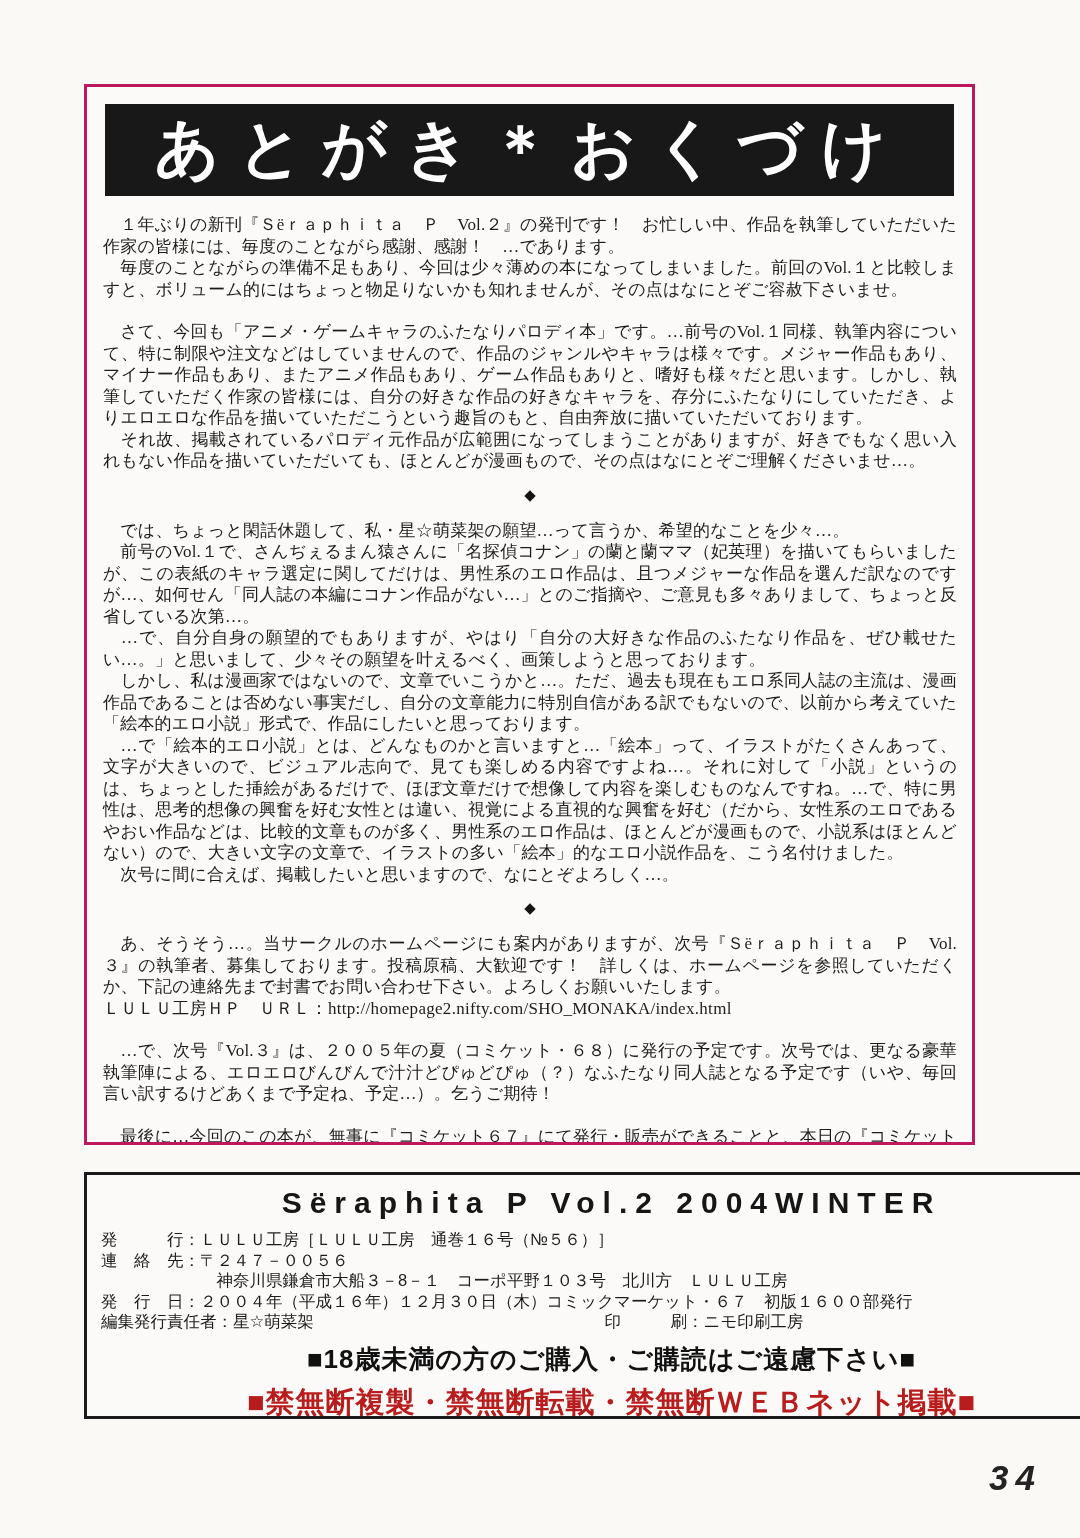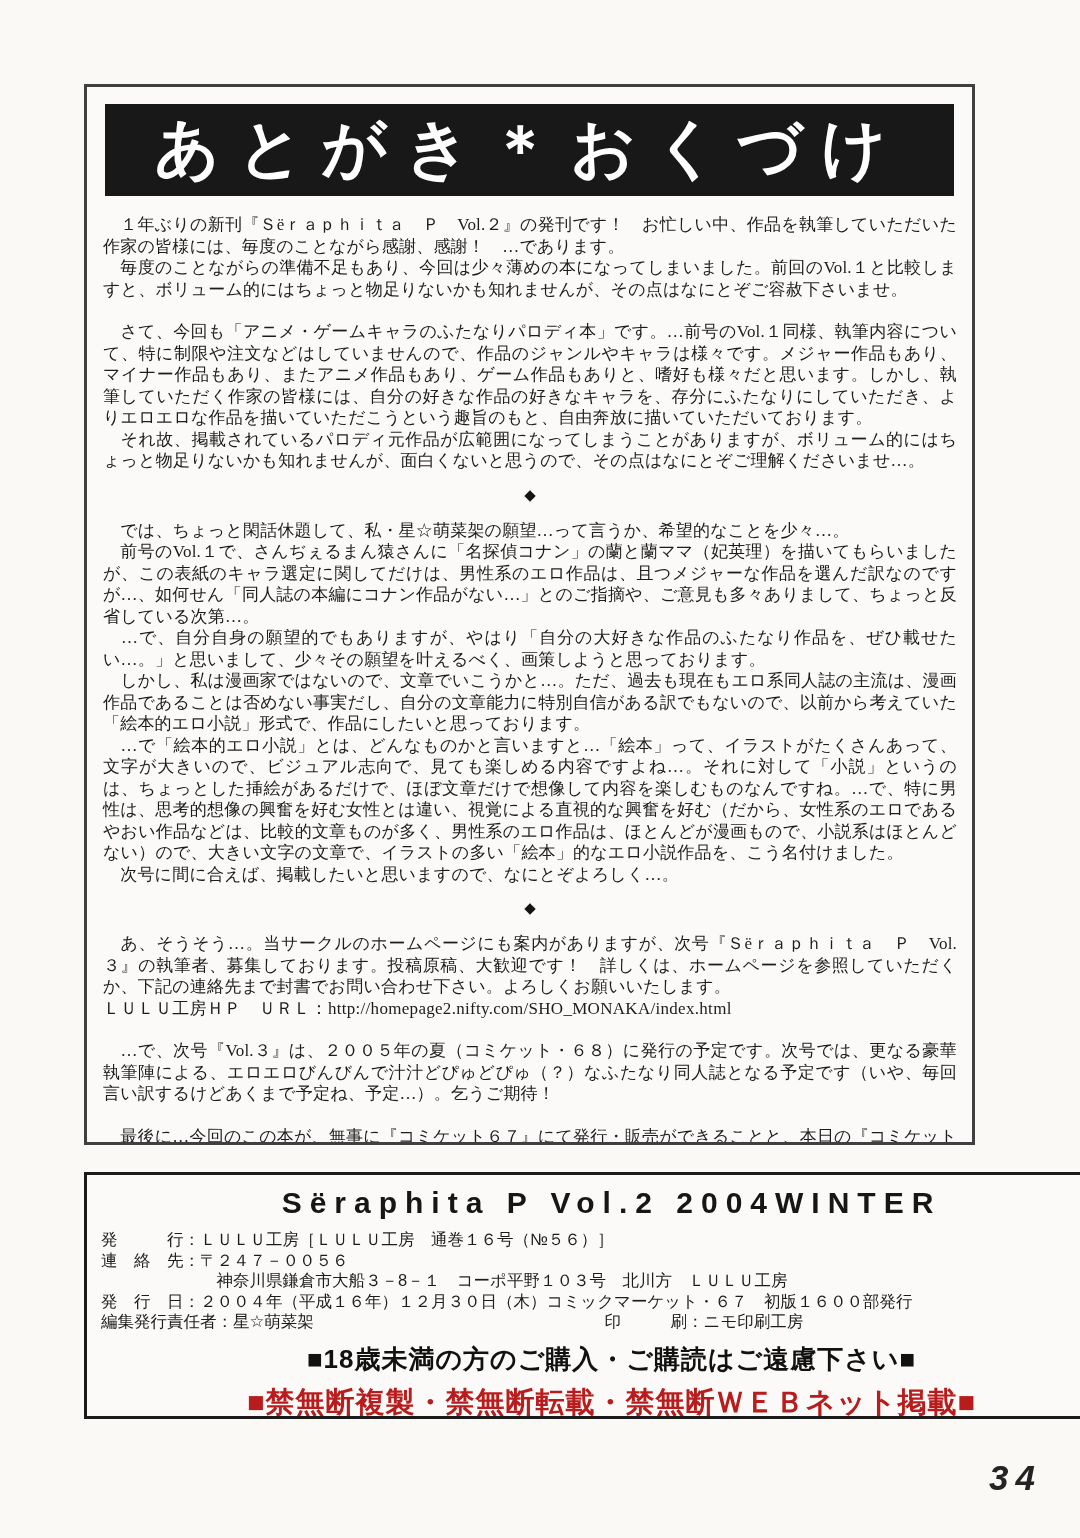--- a/index.html
+++ b/index.html
@@ -12,21 +12,21 @@
     -webkit-font-smoothing:antialiased;
   }
   .page {
     position:absolute; inset:0;
     background:#faf9f6;
   }
   
   .afterword-box {
     position:absolute; left:84px; top:84px;
     width:891px; height:1061px;
-    border:3px solid #404040;
+    border:3px solid #be185d;
     background:#fbfaf8;
     box-sizing:border-box;
     overflow:hidden;
   }
   .banner {
     margin:17px 18px 0 18px;
     height:92px;
     background:#181818;
     display:flex; align-items:center; justify-content:center;
   }
@@ -118,21 +118,21 @@
       <div class="banner-title">あとがき＊おくづけ</div>
     </div>
 
     <div class="bodytext">
       <p class="para">　１年ぶりの新刊『Ｓëｒａｐｈｉｔａ　Ｐ　Vol.２』の発刊です！　お忙しい中、作品を執筆していただいた作家の皆様には、毎度のことながら感謝、感謝！　…であります。</p>
       <p class="para">　毎度のことながらの準備不足もあり、今回は少々薄めの本になってしまいました。前回のVol.１と比較しますと、ボリューム的にはちょっと物足りないかも知れませんが、その点はなにとぞご容赦下さいませ。</p>
 
       <div class="gap"></div>
 
       <p class="para">　さて、今回も「アニメ・ゲームキャラのふたなりパロディ本」です。…前号のVol.１同様、執筆内容について、特に制限や注文などはしていませんので、作品のジャンルやキャラは様々です。メジャー作品もあり、マイナー作品もあり、またアニメ作品もあり、ゲーム作品もありと、嗜好も様々だと思います。しかし、執筆していただく作家の皆様には、自分の好きな作品の好きなキャラを、存分にふたなりにしていただき、よりエロエロな作品を描いていただこうという趣旨のもと、自由奔放に描いていただいております。</p>
-      <p class="para">　それ故、掲載されているパロディ元作品が広範囲になってしまうことがありますが、ボリューム的にはちょっと物足りないかも知れませんが、面白くないと思うので、その点はなにとぞご理解くださいませ…。</p>
+      <p class="para">　それ故、掲載されているパロディ元作品が広範囲になってしまうことがありますが、好きでもなく思い入れもない作品を描いていただいても、ほとんどが漫画もので、その点はなにとぞご理解くださいませ…。</p>
 
       <div class="sep">◆</div>
 
       <p class="para">　では、ちょっと閑話休題して、私・星☆萌菜架の願望…って言うか、希望的なことを少々…。</p>
       <p class="para">　前号のVol.１で、さんぢぇるまん猿さんに「名探偵コナン」の蘭と蘭ママ（妃英理）を描いてもらいましたが、この表紙のキャラ選定に関してだけは、男性系のエロ作品は、且つメジャーな作品を選んだ訳なのですが…、如何せん「同人誌の本編にコナン作品がない…」とのご指摘や、ご意見も多々ありまして、ちょっと反省している次第…。</p>
       <p class="para">　…で、自分自身の願望的でもありますが、やはり「自分の大好きな作品のふたなり作品を、ぜひ載せたい…。」と思いまして、少々その願望を叶えるべく、画策しようと思っております。</p>
       <p class="para">　しかし、私は漫画家ではないので、文章でいこうかと…。ただ、過去も現在もエロ系同人誌の主流は、漫画作品であることは否めない事実だし、自分の文章能力に特別自信がある訳でもないので、以前から考えていた「絵本的エロ小説」形式で、作品にしたいと思っております。</p>
       <p class="para">　…で「絵本的エロ小説」とは、どんなものかと言いますと…「絵本」って、イラストがたくさんあって、文字が大きいので、ビジュアル志向で、見ても楽しめる内容ですよね…。それに対して「小説」というのは、ちょっとした挿絵があるだけで、ほぼ文章だけで想像して内容を楽しむものなんですね。…で、特に男性は、思考的想像の興奮を好む女性とは違い、視覚による直視的な興奮を好む（だから、女性系のエロであるやおい作品などは、比較的文章ものが多く、男性系のエロ作品は、ほとんどが漫画もので、小説系はほとんどない）ので、大きい文字の文章で、イラストの多い「絵本」的なエロ小説作品を、こう名付けました。</p>
       <p class="para">　次号に間に合えば、掲載したいと思いますので、なにとぞよろしく…。</p>
 

